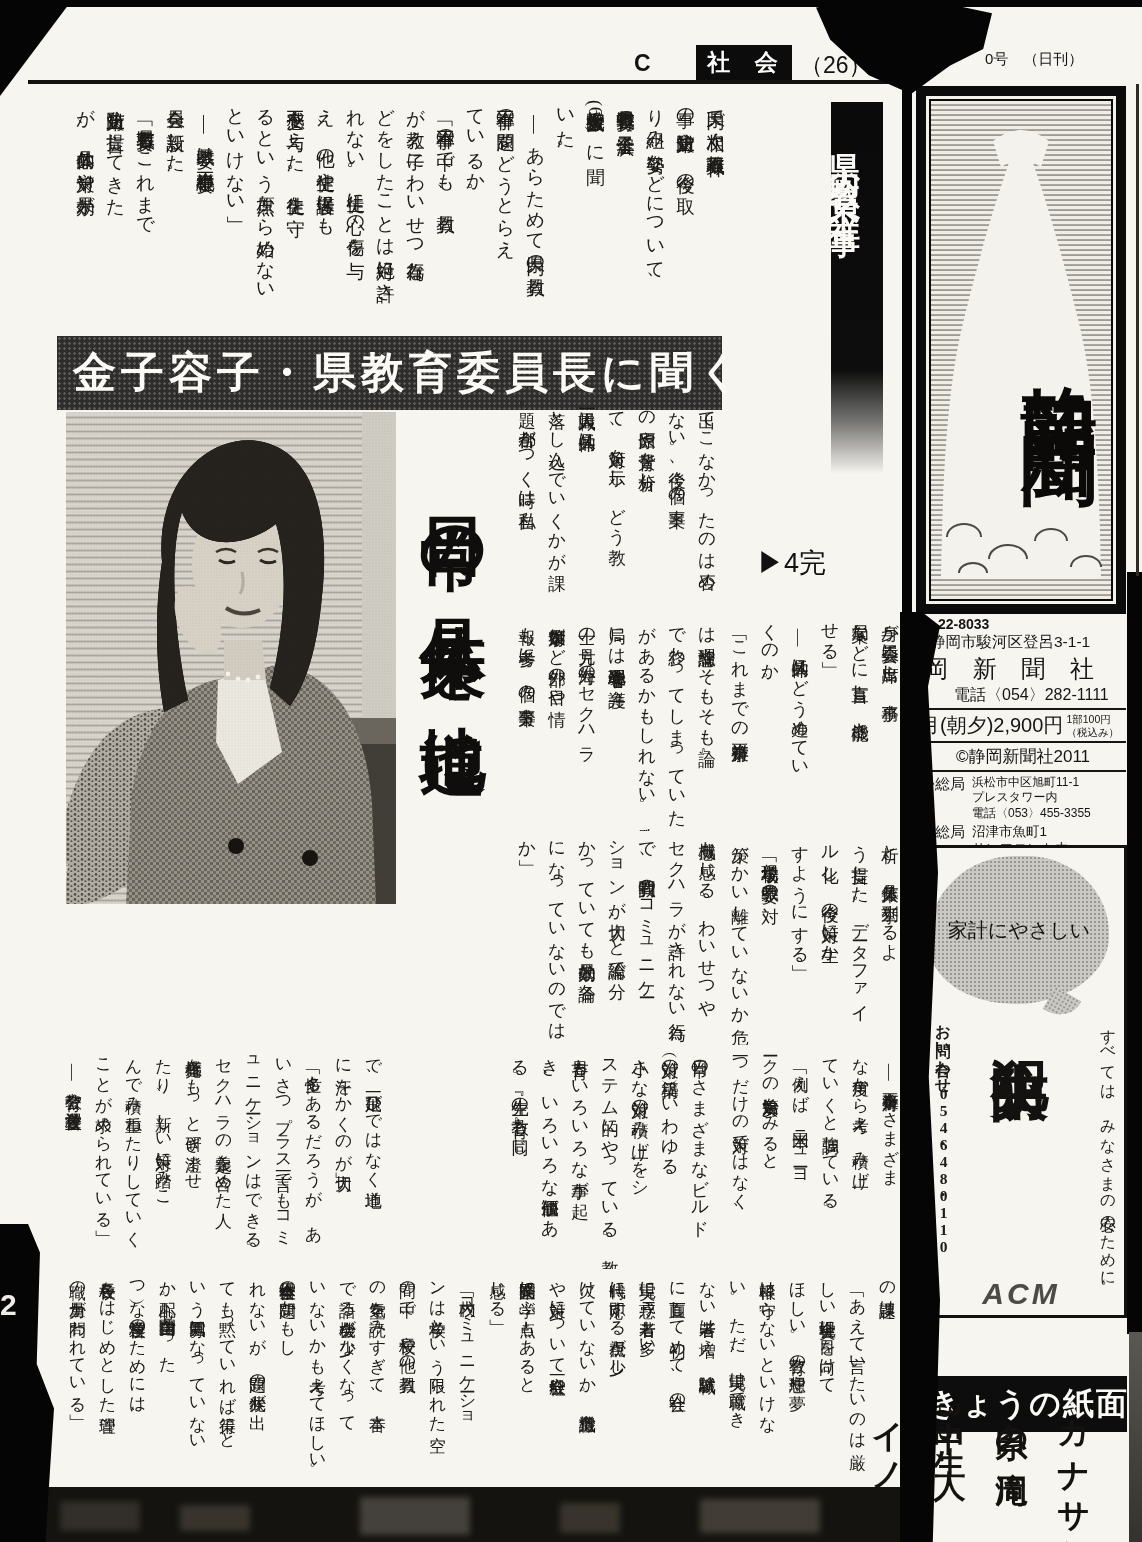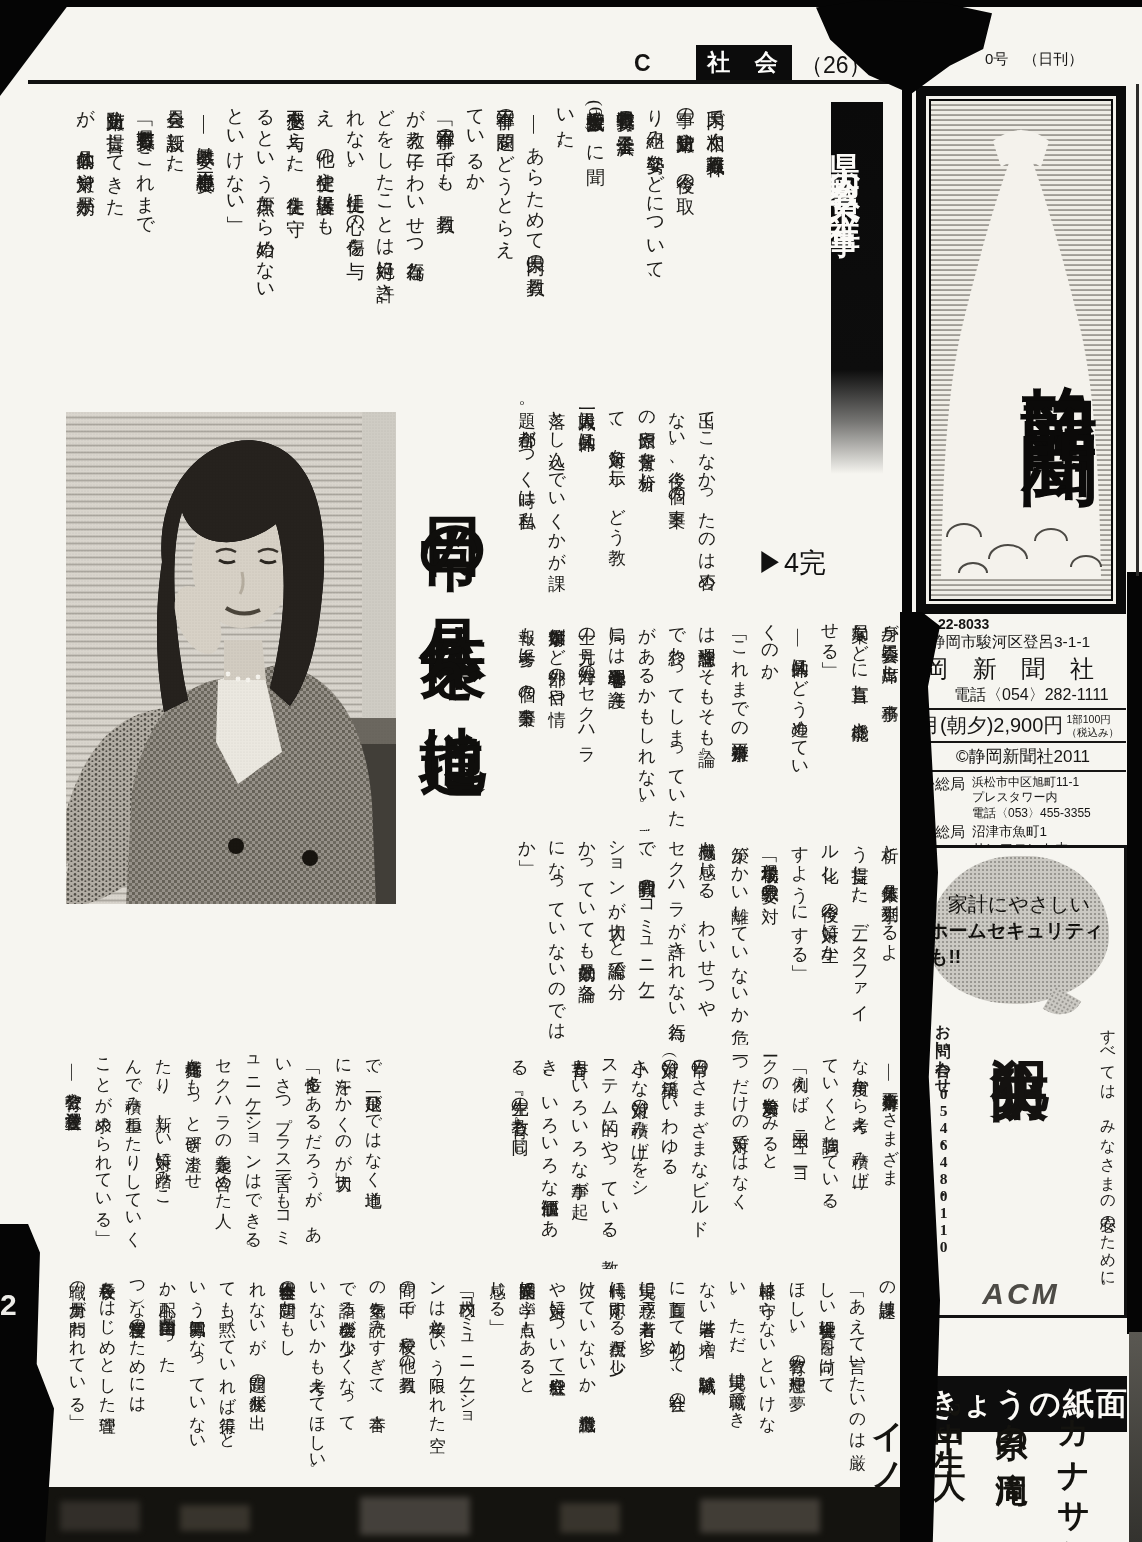--- a/index.html
+++ b/index.html
@@ -53,20 +53,23 @@
 え、他の生徒や保護者にも
 不安感を与えた。生徒を守
 るという原点から始めない
 といけない」
 　―県教委は不祥事根絶委
 員会を新設した。
 　「県教育委員もこれまで
 防止対策を提言してきた
 が、具体的な対策や効果が</div>
 
+  <div class="abs halftone" style="left:57px;top:336px;width:665px;height:74px;display:flex;align-items:center;">
+    <span class="sans" style="color:#fbfaf6;font-size:43px;font-weight:bold;letter-spacing:5px;padding-left:16px;white-space:nowrap;">金子容子・県教育委員長に聞く</span>
+  </div>
 
   <div class="abs vtext kickbar" style="left:831px;top:102px;width:52px;height:372px;text-align:left;">
     <span class="sans" style="color:#fbfaf7;font-size:31px;font-weight:bold;letter-spacing:12px;padding-top:12px;display:inline-block;">県内教員不祥事</span>
   </div>
   <div class="abs vtext sans" style="left:728px;top:166px;width:106px;height:398px;font-size:61px;font-weight:900;line-height:106px;letter-spacing:4px;">
     
   </div>
   <div class="abs sans" style="left:757px;top:545px;font-size:27px;font-weight:normal;color:#111;">▶4完</div>
 
   <div class="abs" style="left:66px;top:412px;width:330px;height:492px;overflow:hidden;">
@@ -267,21 +270,20 @@
       <span style="font-size:15px;width:52px;flex:none;">部総局</span>
       <span style="font-size:13.5px;line-height:1.28;white-space:pre;">沼津市魚町1
 サンフロント内
 電話〈055〉962-0380</span>
     </div>
   </div>
 
   <div class="abs" style="left:916px;top:845px;width:211px;height:473px;border:3px solid #111;box-sizing:border-box;background:#f6f5f0;">
     <div class="abs bubble" style="left:10px;top:8px;width:180px;height:148px;display:flex;flex-direction:column;align-items:center;justify-content:center;">
       <div class="sans" style="font-size:20px;font-weight:normal;color:#13120f;">家計にやさしい</div>
-      <div class="sans" style="font-size:19px;font-weight:bold;color:#13120f;">ホームセキュリティも!!</div>
     </div>
     <div class="abs bubble" style="left:128px;top:144px;width:30px;height:26px;transform:rotate(30deg);border-radius:0 0 90% 0;"></div>
     <div class="abs vtext" style="right:6px;top:170px;width:28px;height:292px;font-size:15.5px;letter-spacing:1px;color:#1d1c1a;">すべては　みなさまの安心のために。</div>
     <div class="abs vtext sans" style="left:58px;top:168px;width:84px;height:302px;font-size:58px;font-weight:900;line-height:84px;color:#141210;">中央防犯</div>
     <div class="abs vtext sans" style="left:6px;top:166px;width:28px;height:300px;font-size:15.5px;font-weight:bold;text-orientation:upright;color:#1d1c1a;">お問い合わせ054・648・0110</div>
     <div class="abs sans" style="left:52px;bottom:4px;width:100px;text-align:center;font-size:30px;font-style:italic;font-weight:900;letter-spacing:3px;color:#4d4b46;">ACM</div>
   </div>
 
   <div class="abs" style="left:916px;top:1376px;width:211px;height:56px;background:#0d0d0d;display:flex;align-items:center;">
     <span class="sans" style="color:#fbfaf6;font-size:31px;font-weight:bold;letter-spacing:2px;padding-left:12px;white-space:nowrap;">きょうの紙面</span>

